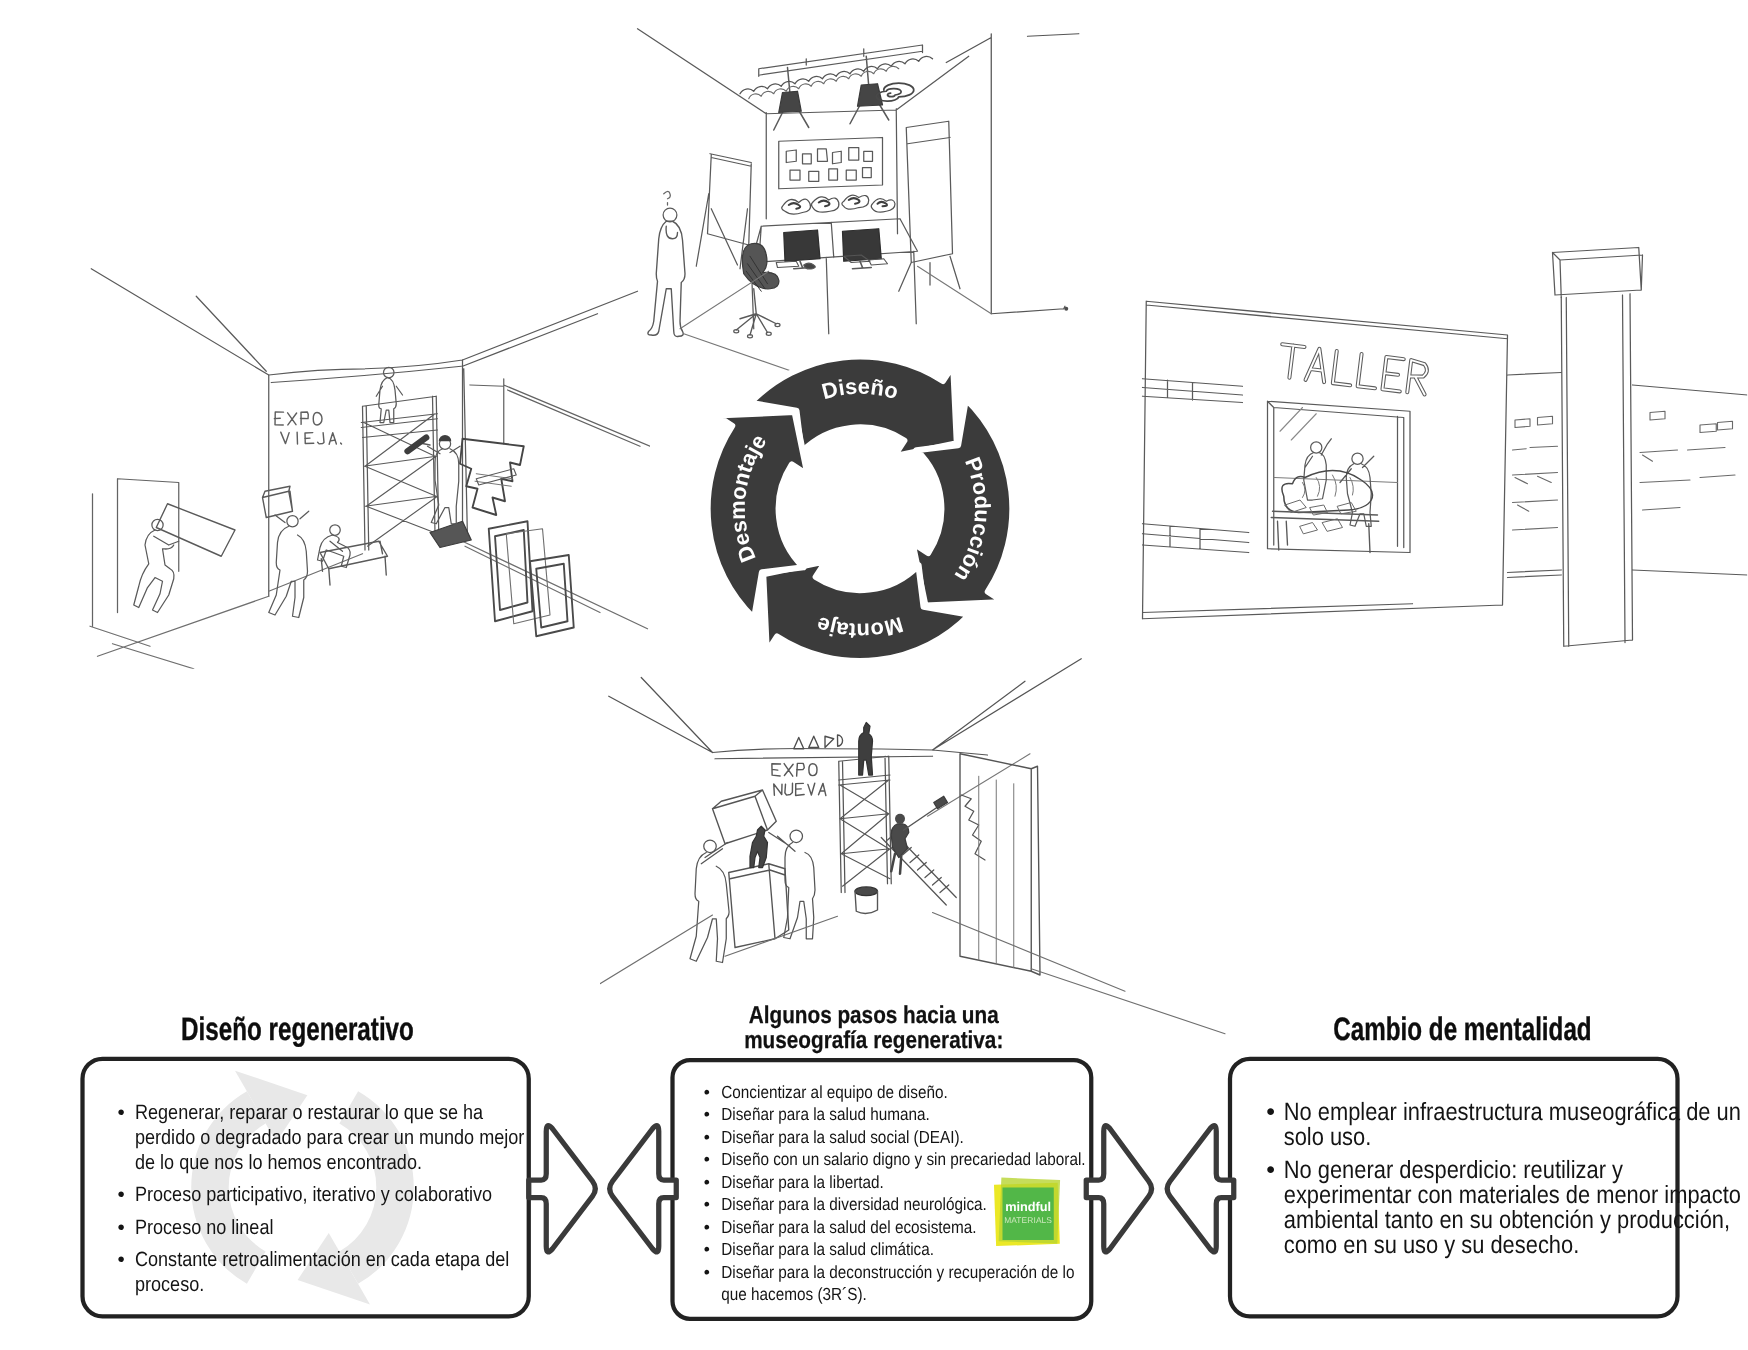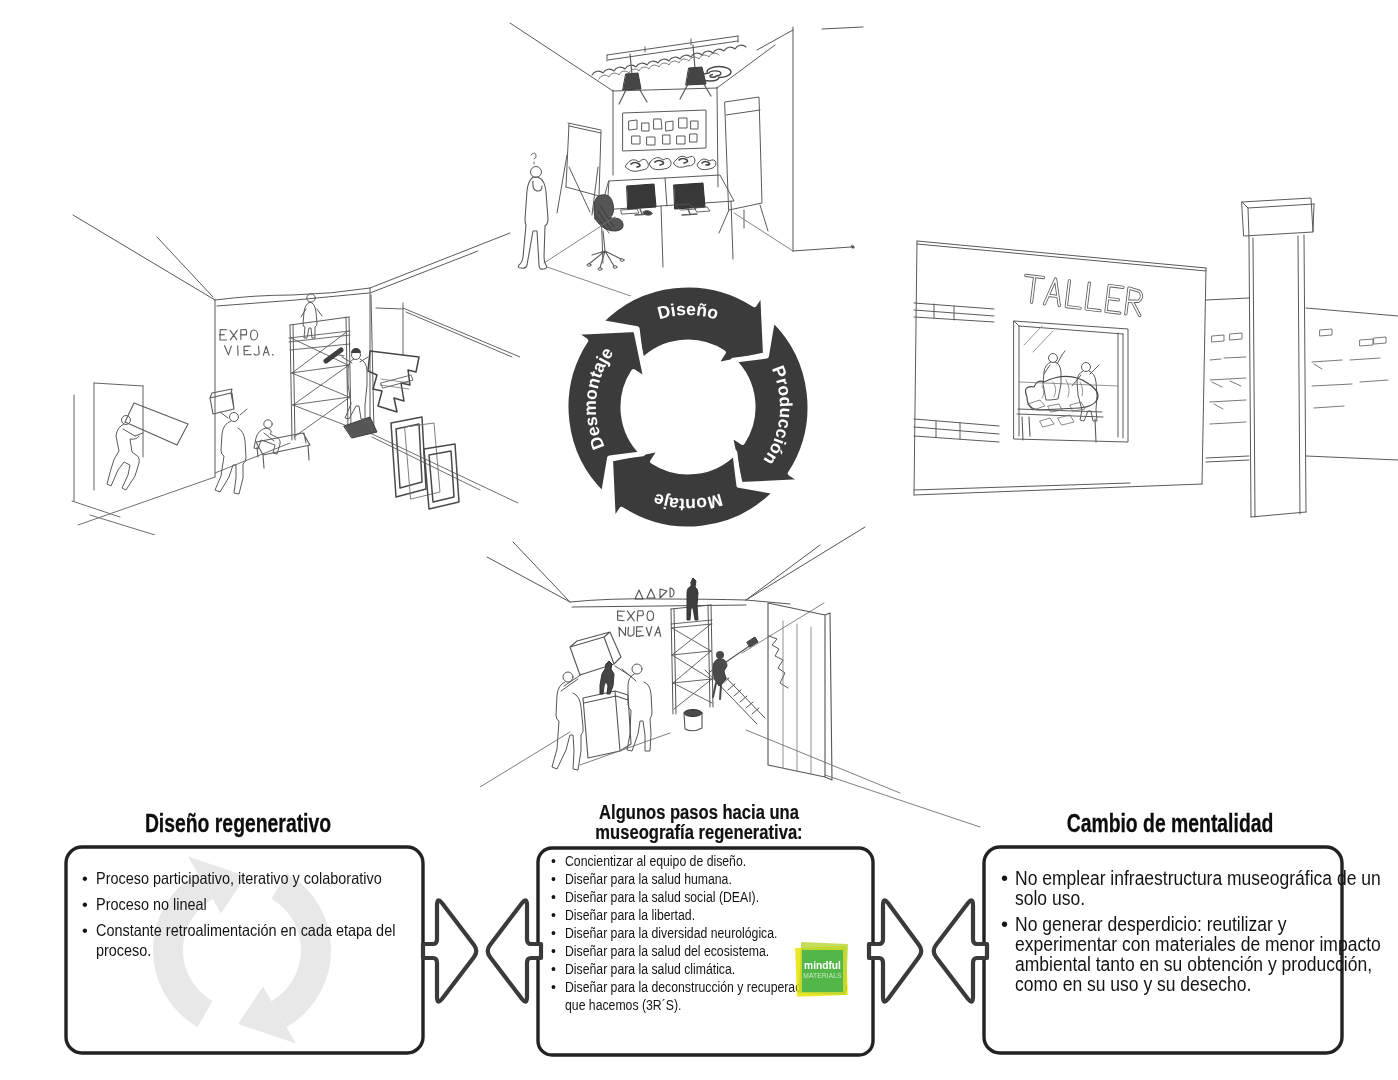--- a/index.html
+++ b/index.html
@@ -2,21 +2,21 @@
 <html><head>
 <meta charset="utf-8">
 <style>
   html,body{margin:0;padding:0;background:#fff;}
   #page{position:relative;width:1398px;height:1080px;background:#fff;overflow:hidden;
         font-family:"Liberation Sans", sans-serif;}
   .abs{position:absolute;opacity:0.999;}
   .title{font-weight:bold;color:#111;white-space:nowrap;transform:scaleX(0.85);transform-origin:center top;}
   .titleb{font-weight:bold;color:#0d0d0d;white-space:nowrap;transform:scaleX(0.745);transform-origin:center top;-webkit-text-stroke:0.3px #0d0d0d;}
   .box-text{color:#141414;}
-  .box-text ul{margin:0;padding:0;list-style:none;}
+  .box-text ul{margin:12px;padding:0;list-style:none;}
   .box-text li{position:relative;padding-left:22px;}
   .box-text li:before{content:"\2022";position:absolute;left:8px;}
   .cond{display:inline-block;transform:scaleX(0.875);transform-origin:left top;white-space:nowrap;}
 </style>
 </head>
 <body>
 <div id="page">
 
 <svg class="abs" style="left:495px;top:5px" width="400" height="300" viewBox="0 0 400 300">
   <g fill="none" stroke="#5a5a5a" stroke-width="1" stroke-linecap="round" stroke-linejoin="round">
@@ -274,37 +274,39 @@
     <path d="M 55.0 159.1 A 74.0 74.0 0 0 1 55.0 30.9"></path>
   </g>
   <g fill="#e8e8e8">
     <path d="M 146.0 188.5 L 113.0 131.4 L 88.1 168.9 Z"></path>
     <path d="M 38.0 1.5 L 71.0 58.6 L 95.9 21.1 Z"></path>
   </g>
 </svg>
 
 <div class="abs box-text" style="left:74px;top:868px;width:360px;font-size:16.5px;line-height:20px;">
   <ul>
+    <li style="margin-bottom:6px;"><span class="cond">Regenerar, reparar o restaurar lo que se ha<br>perdido o degradado para crear un mundo mejor<br>de lo que nos lo hemos encontrado.</span></li>
     <li style="margin-bottom:6px;"><span class="cond">Proceso participativo, iterativo y colaborativo</span></li>
     <li style="margin-bottom:6px;"><span class="cond">Proceso no lineal</span></li>
     <li><span class="cond">Constante retroalimentación en cada etapa del<br>proceso.</span></li>
   </ul>
 </div>
 
 <div class="abs title" style="left:529px;top:803px;width:340px;text-align:center;font-size:19.5px;line-height:19.5px;-webkit-text-stroke:0.2px #111;">Algunos pasos hacia una<br>museografía regenerativa:</div>
 
 <svg class="abs" style="left:532px;top:842px" width="348" height="220" viewBox="0 0 348 220">
   <rect x="6" y="6" width="335" height="207" rx="14" fill="#ffffff" stroke="#222" stroke-width="3.4"></rect>
 </svg>
 
 <div class="abs box-text" style="left:543px;top:852px;width:340px;font-size:14px;line-height:18px;">
   <ul>
     <li><span class="cond">Concientizar al equipo de diseño.</span></li>
     <li><span class="cond">Diseñar para la salud humana.</span></li>
     <li><span class="cond">Diseñar para la salud social (DEAI).</span></li>
+    <li><span class="cond">Diseño con un salario digno y sin precariedad laboral.</span></li>
     <li><span class="cond">Diseñar para la libertad.</span></li>
     <li><span class="cond">Diseñar para la diversidad neurológica.</span></li>
     <li><span class="cond">Diseñar para la salud del ecosistema.</span></li>
     <li><span class="cond">Diseñar para la salud climática.</span></li>
     <li><span class="cond">Diseñar para la deconstrucción y recuperación de lo<br>que hacemos (3R´S).</span></li>
   </ul>
 </div>
 
 <svg class="abs" style="left:790px;top:938px" width="66" height="66" viewBox="0 0 66 66">
   <g>

